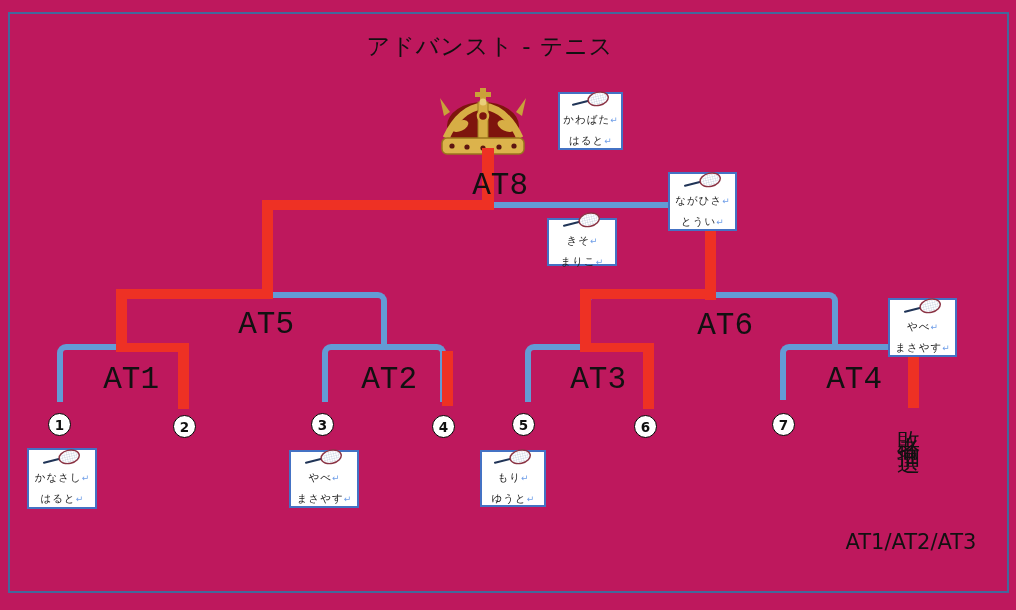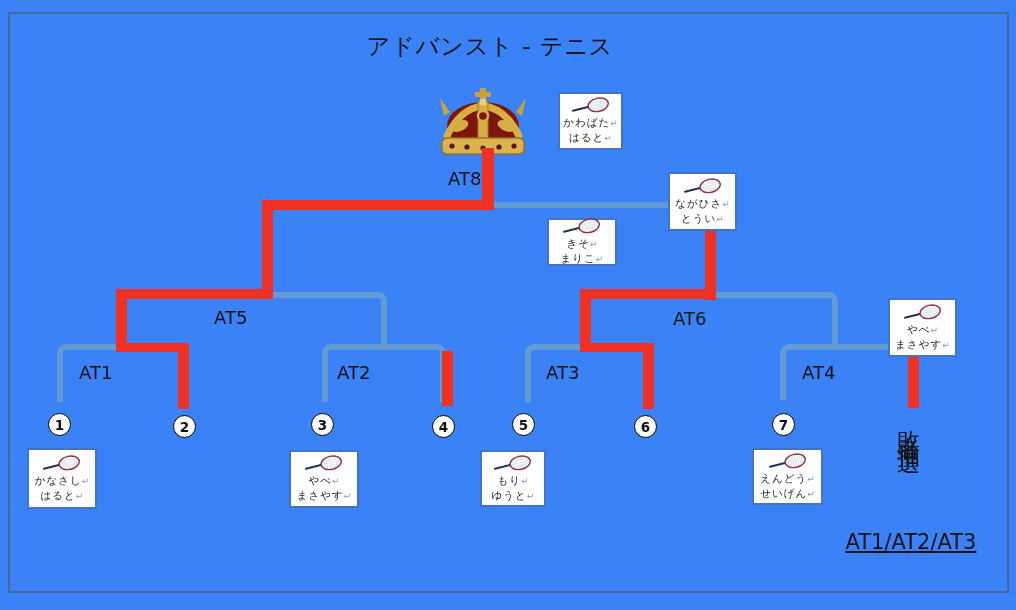--- a/index.html
+++ b/index.html
@@ -1,45 +1,45 @@
 <!DOCTYPE html>
 <html style="--blue: #639bd5; --red: #ee3124; --boxb: #4472c4; --pageb: #44689c; --ink: #111111; --ret: #6f9ee8;"><head>
 <meta charset="utf-8">
 <style>
   html,body{margin:0;padding:0;background:#fff;}
-  #stage{position:relative;width:1016px;height:610px;background:#3b82f6;overflow:hidden;
+  #stage{position:relative;width:1016px;height:610px;background:#be185d;overflow:hidden;
          font-family:"DejaVu Sans","Liberation Sans",sans-serif;color:var(--ink,#111);}
   .abs{position:absolute;}
   
   #frame{left:8px;top:12px;width:997px;height:577px;border:2px solid var(--pageb,#44689c);}
   
   .staple{border-top:6px solid var(--blue,#639bd5);
           border-left:6px solid var(--blue,#639bd5);
           border-right:6px solid var(--blue,#639bd5);
           border-radius:9px 9px 0 0;box-sizing:border-box;}
   .staple.noright{border-right:none;border-radius:9px 0 0 0;}
   
   .red{background:var(--red,#ee3124);}
   
-  .mlabel{font-size:18px;text-align:left;color:var(--ink,#111);}
+  .mlabel{font-size:31px;text-align:right;color:var(--ink,#111);font-family:Liberation Mono, monospace;}
   .title{font-size:23px;text-align:center;color:var(--ink,#111);letter-spacing:1px;}
   
   .seed{width:23px;height:23px;border:1.6px solid #000;border-radius:50%;
         font-size:13.5px;font-weight:bold;display:flex;align-items:center;justify-content:center;
         box-sizing:border-box;background:#fff;}
   
   .pbox{border:2px solid var(--boxb,#4472c4);background:#fff;box-sizing:border-box;
         display:flex;flex-direction:column;align-items:center;justify-content:center;gap:0;}
   .pbox svg.racket{width:40px;height:18px;flex:none;}
-  .bx-line{font-size:10.5px;line-height:14px;letter-spacing:1px;color:#1a1a1a;white-space:nowrap;}
+  .bx-line{font-size:10.5px;line-height:20px;letter-spacing:1px;color:#1a1a1a;white-space:nowrap;}
   .ret{font-size:9px;color:var(--ret,#6f9ee8);letter-spacing:0;}
   
   .tp1{font-size:21px;} .tp2{font-size:23px;}
   #lottery-v{writing-mode:vertical-rl;text-orientation:upright;font-size:23px;letter-spacing:7px;}
-  #lottery-m{font-size:21px;text-align:center;text-decoration:underline;}
+  #lottery-m{font-size:21px;text-align:center;}
 </style>
 </head>
 <body>
 
 <svg width="0" height="0" style="position:absolute" aria-hidden="true">
   <defs>
     <pattern id="strings" width="4" height="4" patternUnits="userSpaceOnUse">
       <path d="M0 0 H4 M0 0 V4" stroke="#aab7cf" stroke-width="0.9" fill="none"></path>
     </pattern>
     <g id="racket-sym">
@@ -171,20 +171,13 @@
   </div>
 
   <div class="abs pbox" style="left:480px;top:450px;width:66px;height:57px">
     <svg class="racket" viewBox="0 0 64 30">
         <use href="#racket-sym"></use>
       </svg>
     <div class="bx-line"><span>もり</span><span class="ret">↵</span></div>
     <div class="bx-line"><span>ゆうと</span><span class="ret">↵</span></div>
   </div>
 
-  <div class="abs pbox" style="left:752px;top:448px;width:71px;height:57px">
-    <svg class="racket" viewBox="0 0 64 30">
-        <use href="#racket-sym"></use>
-      </svg>
-    <div class="bx-line"><span>えんどう</span><span class="ret">↵</span></div>
-    <div class="bx-line"><span>せいげん</span><span class="ret">↵</span></div>
-  </div>
 </div>
 
 </body></html>

